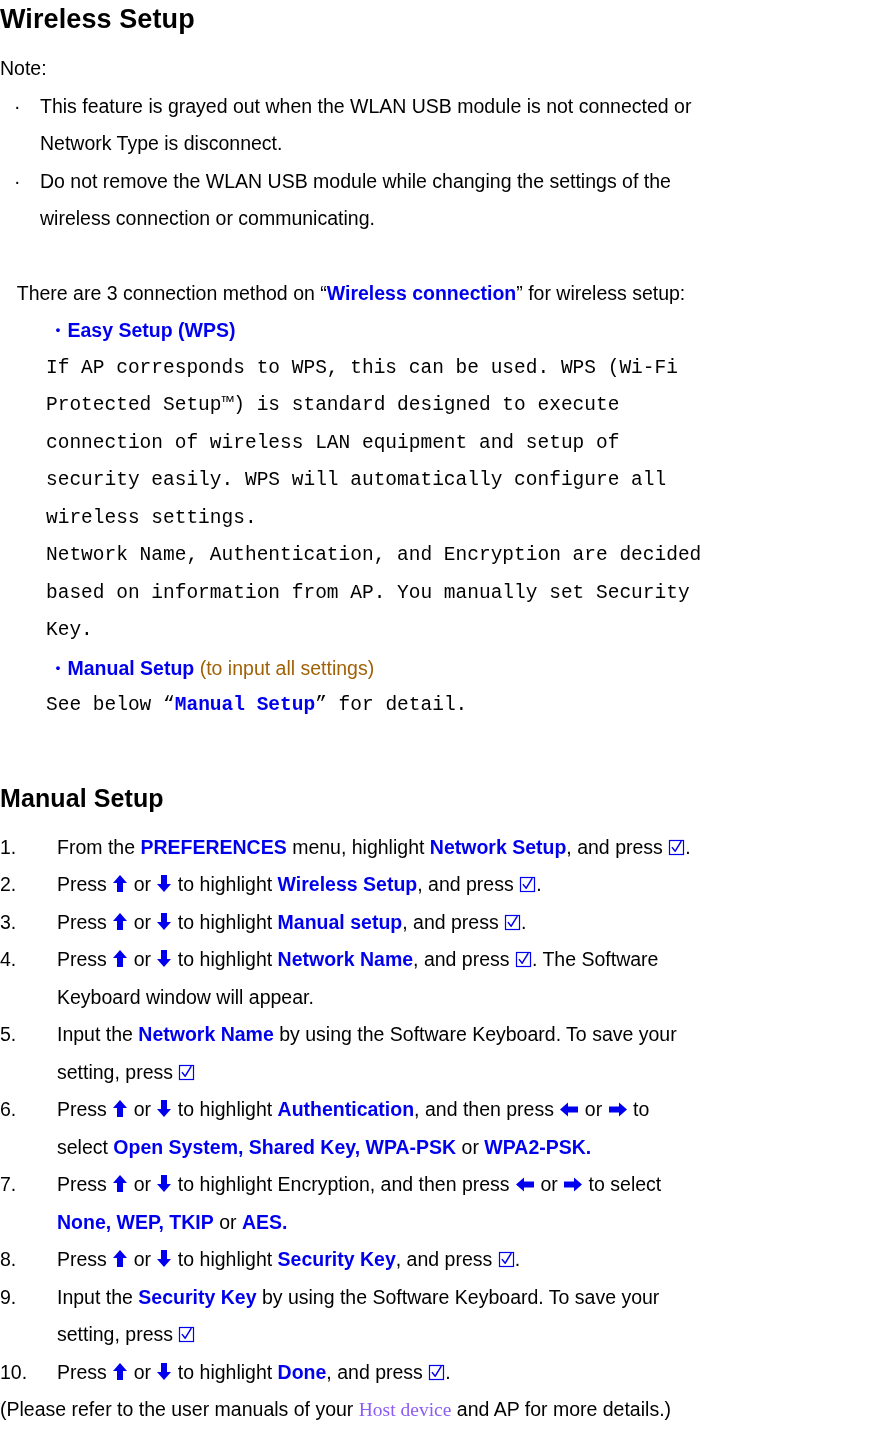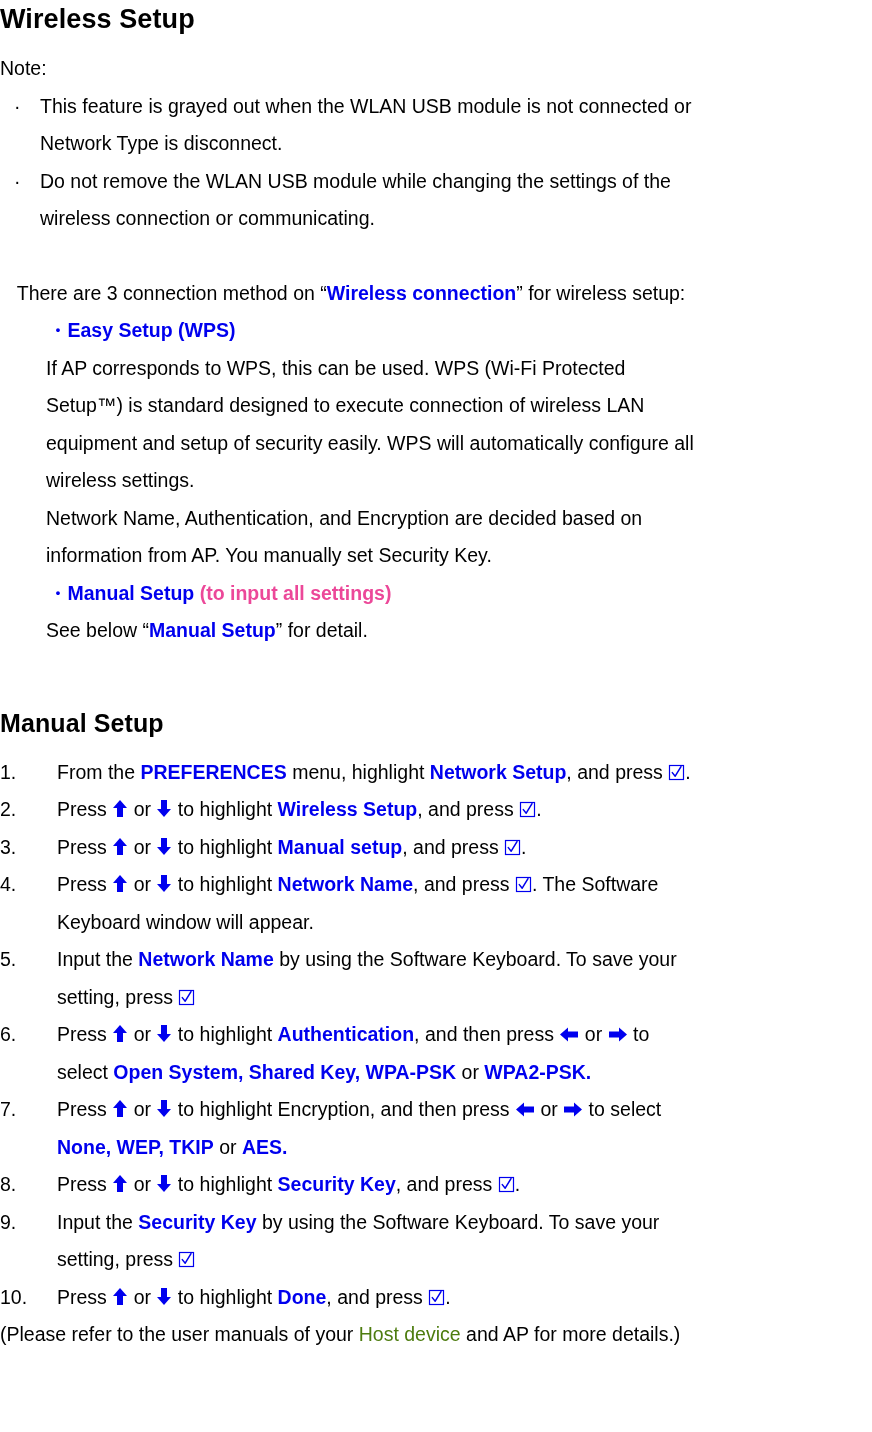--- a/index.html
+++ b/index.html
@@ -76,20 +76,21 @@
     color: #0000ee;
     padding-left: 48px;
   }
   .method-head .jdot {
     color: #0000ee;
     font-weight: bold;
   }
   .method-desc {
     margin: 0;
     padding-left: 46px;
+    font-family: Liberation Mono, monospace;
   }
 
   h2.doc-heading2 {
     font-size: 25px;
     font-weight: bold;
     line-height: 33px;
     margin: 0;
     padding: 0;
     letter-spacing: 0.1px;
   }
@@ -115,22 +116,23 @@
   .closing {
     margin: 0;
     padding: 0;
   }
 
   b.blue, .blue-b {
     color: #0000ee;
     font-weight: bold;
   }
   .red {
-    color: #4d7c0f;
+    color: #8b5cf6;
     font-weight: normal;
+    font-family: Liberation Serif, serif;
   }
 
   
   .arr {
     display: inline-block;
     vertical-align: -2px;
     color: #0000ee;
     line-height: 0;
   }
   .arr svg { display: block; }
@@ -177,21 +179,21 @@
     <li class="method">
       <div class="method-head"><span class="jdot">・</span><span>Easy Setup (WPS)</span></div>
       <div class="method-desc">If AP corresponds to WPS, this can be used. WPS (Wi-Fi Protected Setup™) is standard designed to execute connection of wireless LAN equipment and setup of security easily. WPS will automatically configure all wireless settings.</div>
     </li>
 
     <li class="method">
       <div class="method-desc">Network Name, Authentication, and Encryption are decided based on information from AP. You manually set Security Key.</div>
     </li>
 
     <li class="method">
-      <div class="method-head"><span class="jdot">・</span><span>Manual Setup</span><span style="color:#ec4899;font-weight:bold"> (to input all settings)</span></div>
+      <div class="method-head"><span class="jdot">・</span><span>Manual Setup</span><span style="color:#a16207;font-weight:normal"> (to input all settings)</span></div>
       <div class="method-desc"><span>See below “</span><b class="blue">Manual Setup</b><span>” for detail.</span></div>
     </li>
 
   </ul>
 
   <div class="blank-line"></div>
   <div style="height:20px"></div>
 
   <h2 class="doc-heading2">Manual Setup</h2>
 

